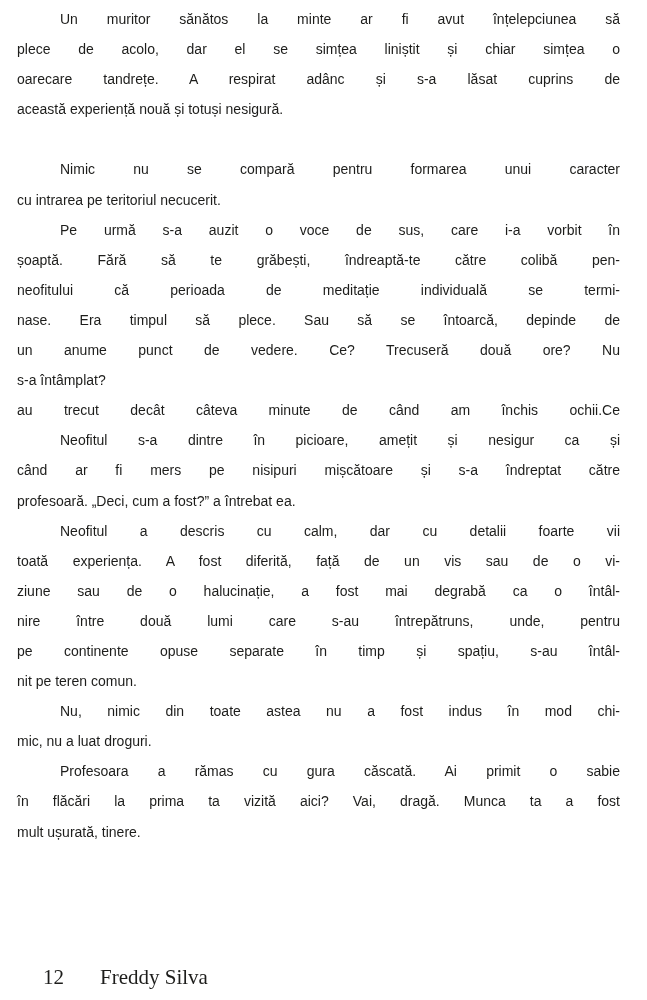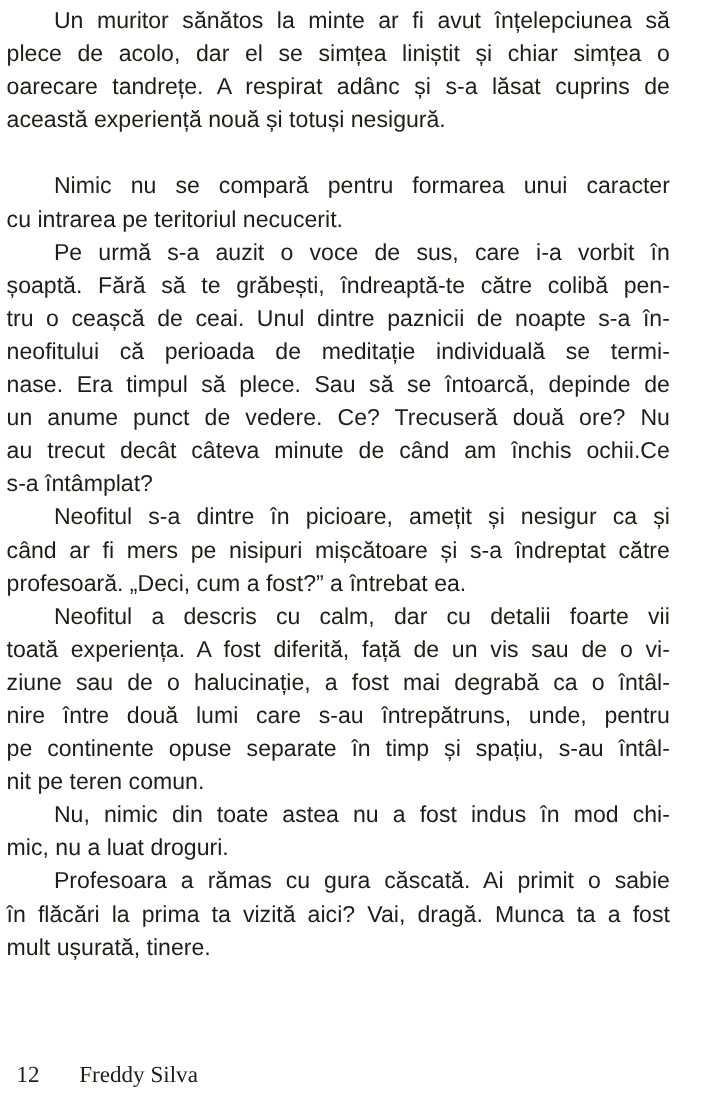--- a/index.html
+++ b/index.html
@@ -9,25 +9,25 @@
     }
     body {
       width: 647px;
       height: 1000px;
       position: relative;
       overflow: hidden;
       color: #1d1d1b;
     }
     .page-body {
       position: absolute;
-      left: 6px;
+      left: 17px;
       top: 4px;
       width: 603px;
       font-family: "Liberation Sans", sans-serif;
-      font-size: 21px;
+      font-size: 14px;
       line-height: 30.1px;
     }
     .line {
       display: block;
       height: 30.1px;
       white-space: nowrap;
       text-align: justify;
       text-align-last: justify;
       overflow: visible;
     }
@@ -56,20 +56,21 @@
       position: absolute;
       left: 15px;
       top: 965px;
       font-family: "Liberation Serif", serif;
       font-size: 21px;
       color: #1d1d1b;
     }
     .footer .page-number {
       display: inline-block;
       width: 57px;
+      margin-left: 28px;
     }
   </style>
 </head>
 <body>
 
 <div class="page-body">
   <div id="paragraphs">
       <div>
         <div class="line indent">
           <span class="wrap"><span>Un muritor sănătos la minte ar fi avut înțelepciunea să</span></span>
@@ -94,36 +95,33 @@
         </div>
       </div>
       <div>
         <div class="line indent">
           <span class="wrap"><span>Pe urmă s-a auzit o voce de sus, care i-a vorbit în</span></span>
         </div>
         <div class="line">
           <span class="wrap"><span>șoaptă. </span><span class="it">Fără să te grăbești, îndreaptă-te către colibă pen-</span></span>
         </div>
         <div class="line">
-          <span class="wrap"><span class="it">tru o ceașcă de ceai.</span><span> Unul dintre paznicii de noapte s-a în-</span></span>
-        </div>
-        <div class="line">
           <span class="wrap"><span>neofitului că perioada de meditație individuală se termi-</span></span>
         </div>
         <div class="line">
           <span class="wrap"><span>nase. Era timpul să plece. Sau să se întoarcă, depinde de</span></span>
         </div>
         <div class="line">
           <span class="wrap"><span>un anume punct de vedere. </span><span class="it">Ce? Trecuseră două ore? Nu</span></span>
         </div>
+        <div class="line last">
+          <span class="wrap"><span class="it">s-a întâmplat?</span></span>
+        </div>
         <div class="line">
           <span class="wrap"><span class="it">au trecut decât câteva minute de când am închis ochii.Ce</span></span>
-        </div>
-        <div class="line last">
-          <span class="wrap"><span class="it">s-a întâmplat?</span></span>
         </div>
       </div>
       <div>
         <div class="line indent">
           <span class="wrap"><span>Neofitul s-a dintre în picioare, amețit și nesigur ca și</span></span>
         </div>
         <div class="line">
           <span class="wrap"><span>când ar fi mers pe nisipuri mișcătoare și s-a îndreptat către</span></span>
         </div>
         <div class="line last">

